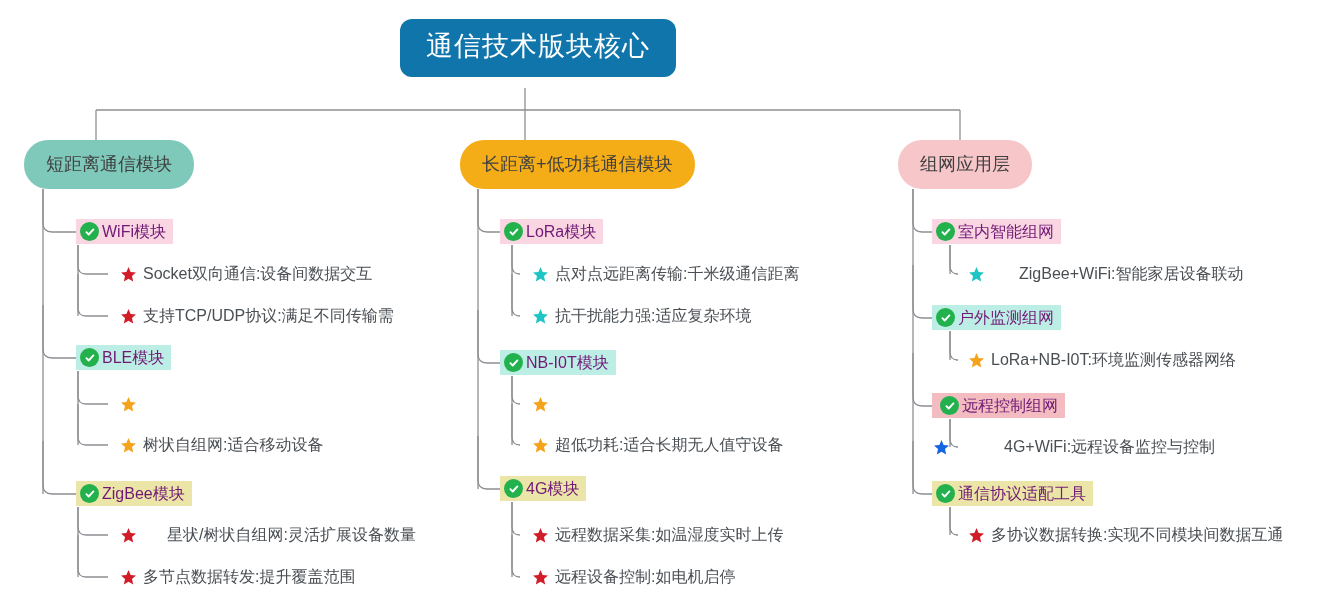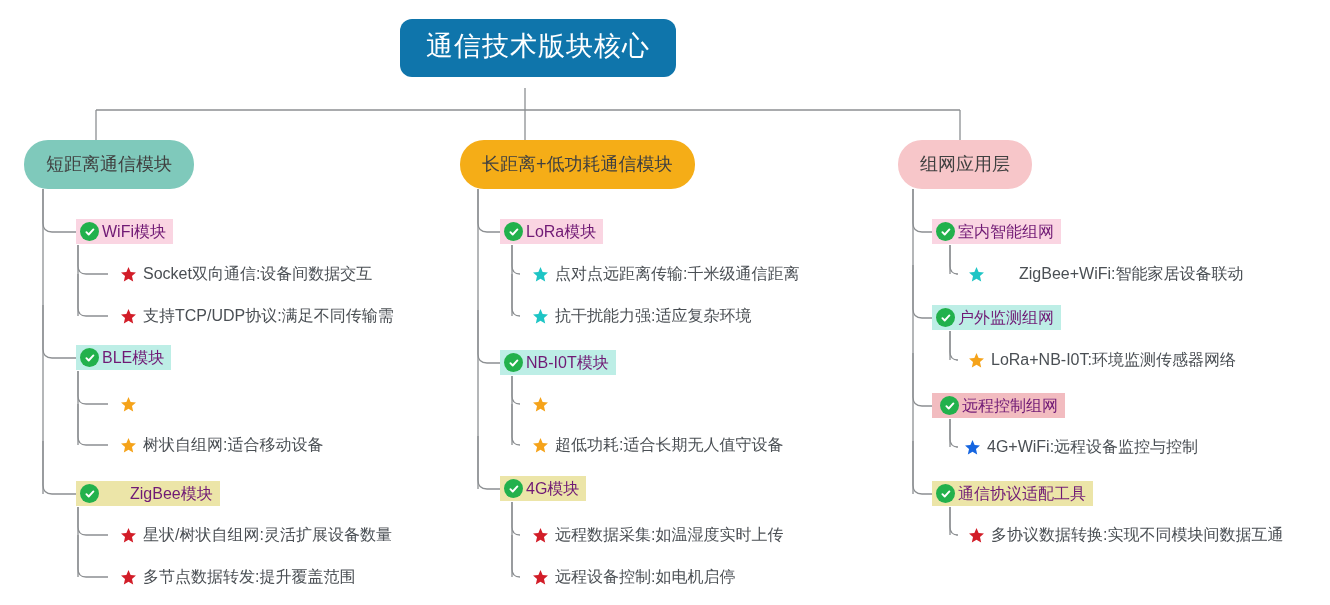--- a/index.html
+++ b/index.html
@@ -158,29 +158,29 @@
         <svg class="star" viewBox="0 0 20 20">
           <path fill="#f5a31a" d="M10 1.3 L12.5 7.1 L18.8 7.7 L14.1 11.9 L15.5 18.1 L10 14.9 L4.5 18.1 L5.9 11.9 L1.2 7.7 L7.5 7.1 Z"></path>
         </svg>
       </div>
       <div class="leaf" style="left: 120px; top: 434px;">
         <svg class="star" viewBox="0 0 20 20">
           <path fill="#f5a31a" d="M10 1.3 L12.5 7.1 L18.8 7.7 L14.1 11.9 L15.5 18.1 L10 14.9 L4.5 18.1 L5.9 11.9 L1.2 7.7 L7.5 7.1 Z"></path>
         </svg>
         <span class="llabel">树状自组网:适合移动设备</span>
       </div>
-      <div class="topic" style="left: 76px; top: 481px; background: rgb(236, 229, 168); gap: 28px;">
+      <div class="topic" style="left: 76px; top: 481px; background: rgb(236, 229, 168);">
         <span class="check">
           <svg width="12" height="12" viewBox="0 0 12 12">
             <path d="M2.4 6.2 L4.7 8.5 L9.4 3.4" stroke="#ffffff" stroke-width="1.9" fill="none" stroke-linecap="round" stroke-linejoin="round"></path>
           </svg>
         </span>
         <span class="tlabel">ZigBee模块</span>
       </div>
-      <div class="leaf" style="left: 120px; top: 524px;">
+      <div class="leaf" style="left: 120px; top: 524px; gap: 24px;">
         <svg class="star" viewBox="0 0 20 20">
           <path fill="#d21d28" d="M10 1.3 L12.5 7.1 L18.8 7.7 L14.1 11.9 L15.5 18.1 L10 14.9 L4.5 18.1 L5.9 11.9 L1.2 7.7 L7.5 7.1 Z"></path>
         </svg>
         <span class="llabel">星状/树状自组网:灵活扩展设备数量</span>
       </div>
       <div class="leaf" style="left: 120px; top: 566px;">
         <svg class="star" viewBox="0 0 20 20">
           <path fill="#d21d28" d="M10 1.3 L12.5 7.1 L18.8 7.7 L14.1 11.9 L15.5 18.1 L10 14.9 L4.5 18.1 L5.9 11.9 L1.2 7.7 L7.5 7.1 Z"></path>
         </svg>
         <span class="llabel">多节点数据转发:提升覆盖范围</span>
@@ -275,21 +275,21 @@
         <span class="llabel">LoRa+NB-I0T:环境监测传感器网络</span>
       </div>
       <div class="topic" style="left: 932px; top: 393px; background: rgb(242, 188, 192); padding-left: 8px;">
         <span class="check">
           <svg width="12" height="12" viewBox="0 0 12 12">
             <path d="M2.4 6.2 L4.7 8.5 L9.4 3.4" stroke="#ffffff" stroke-width="1.9" fill="none" stroke-linecap="round" stroke-linejoin="round"></path>
           </svg>
         </span>
         <span class="tlabel">远程控制组网</span>
       </div>
-      <div class="leaf" style="left: 964px; top: 436px;">
+      <div class="leaf" style="left: 933px; top: 436px; gap: 48px;">
         <svg class="star" viewBox="0 0 20 20">
           <path fill="#1565e0" d="M10 1.3 L12.5 7.1 L18.8 7.7 L14.1 11.9 L15.5 18.1 L10 14.9 L4.5 18.1 L5.9 11.9 L1.2 7.7 L7.5 7.1 Z"></path>
         </svg>
         <span class="llabel">4G+WiFi:远程设备监控与控制</span>
       </div>
       <div class="topic" style="left: 932px; top: 481px; background: rgb(236, 229, 168);">
         <span class="check">
           <svg width="12" height="12" viewBox="0 0 12 12">
             <path d="M2.4 6.2 L4.7 8.5 L9.4 3.4" stroke="#ffffff" stroke-width="1.9" fill="none" stroke-linecap="round" stroke-linejoin="round"></path>
           </svg>

